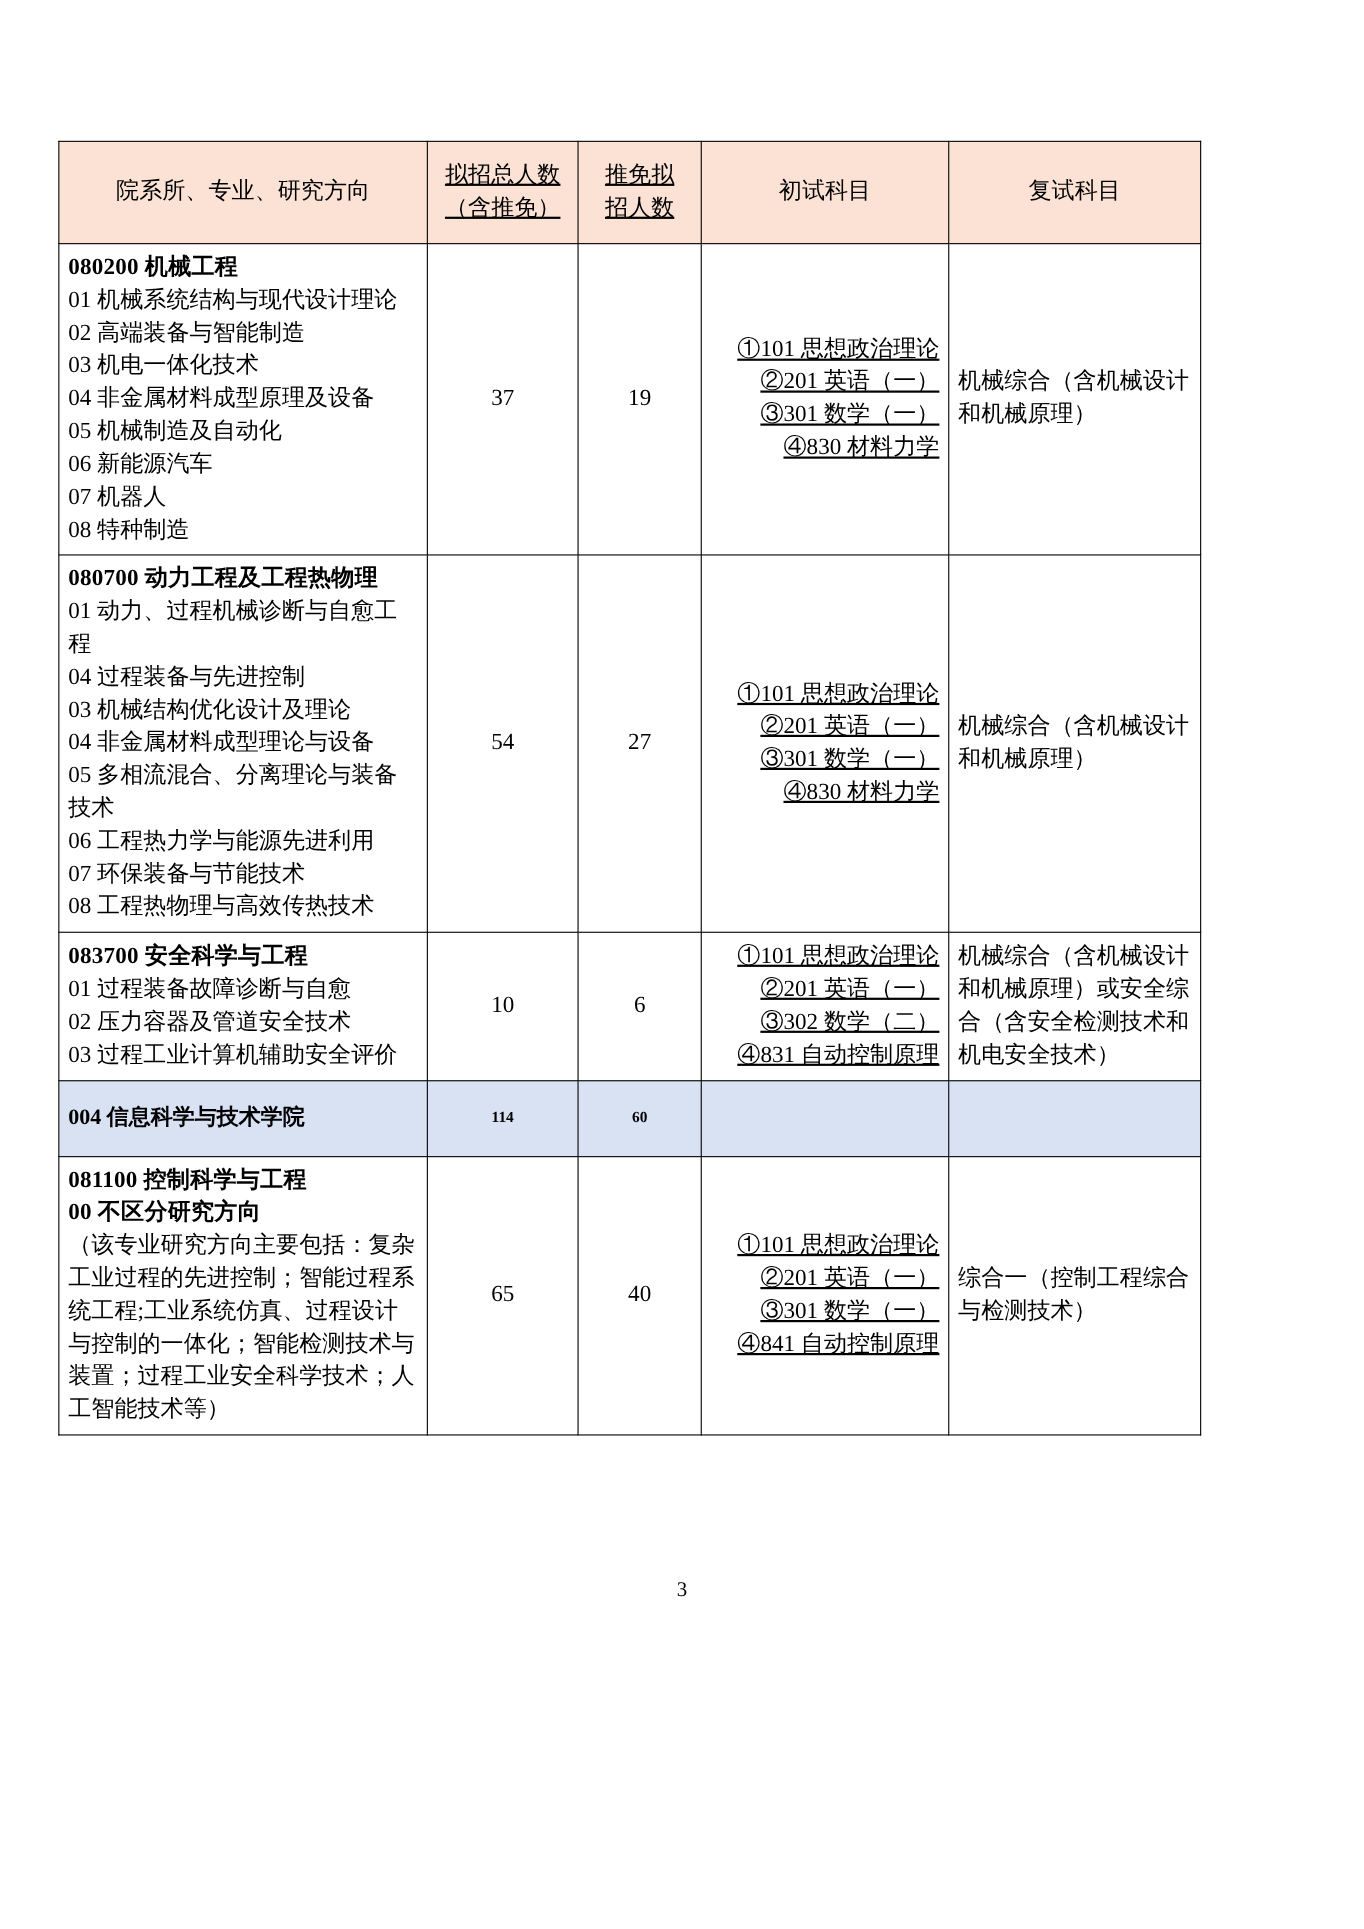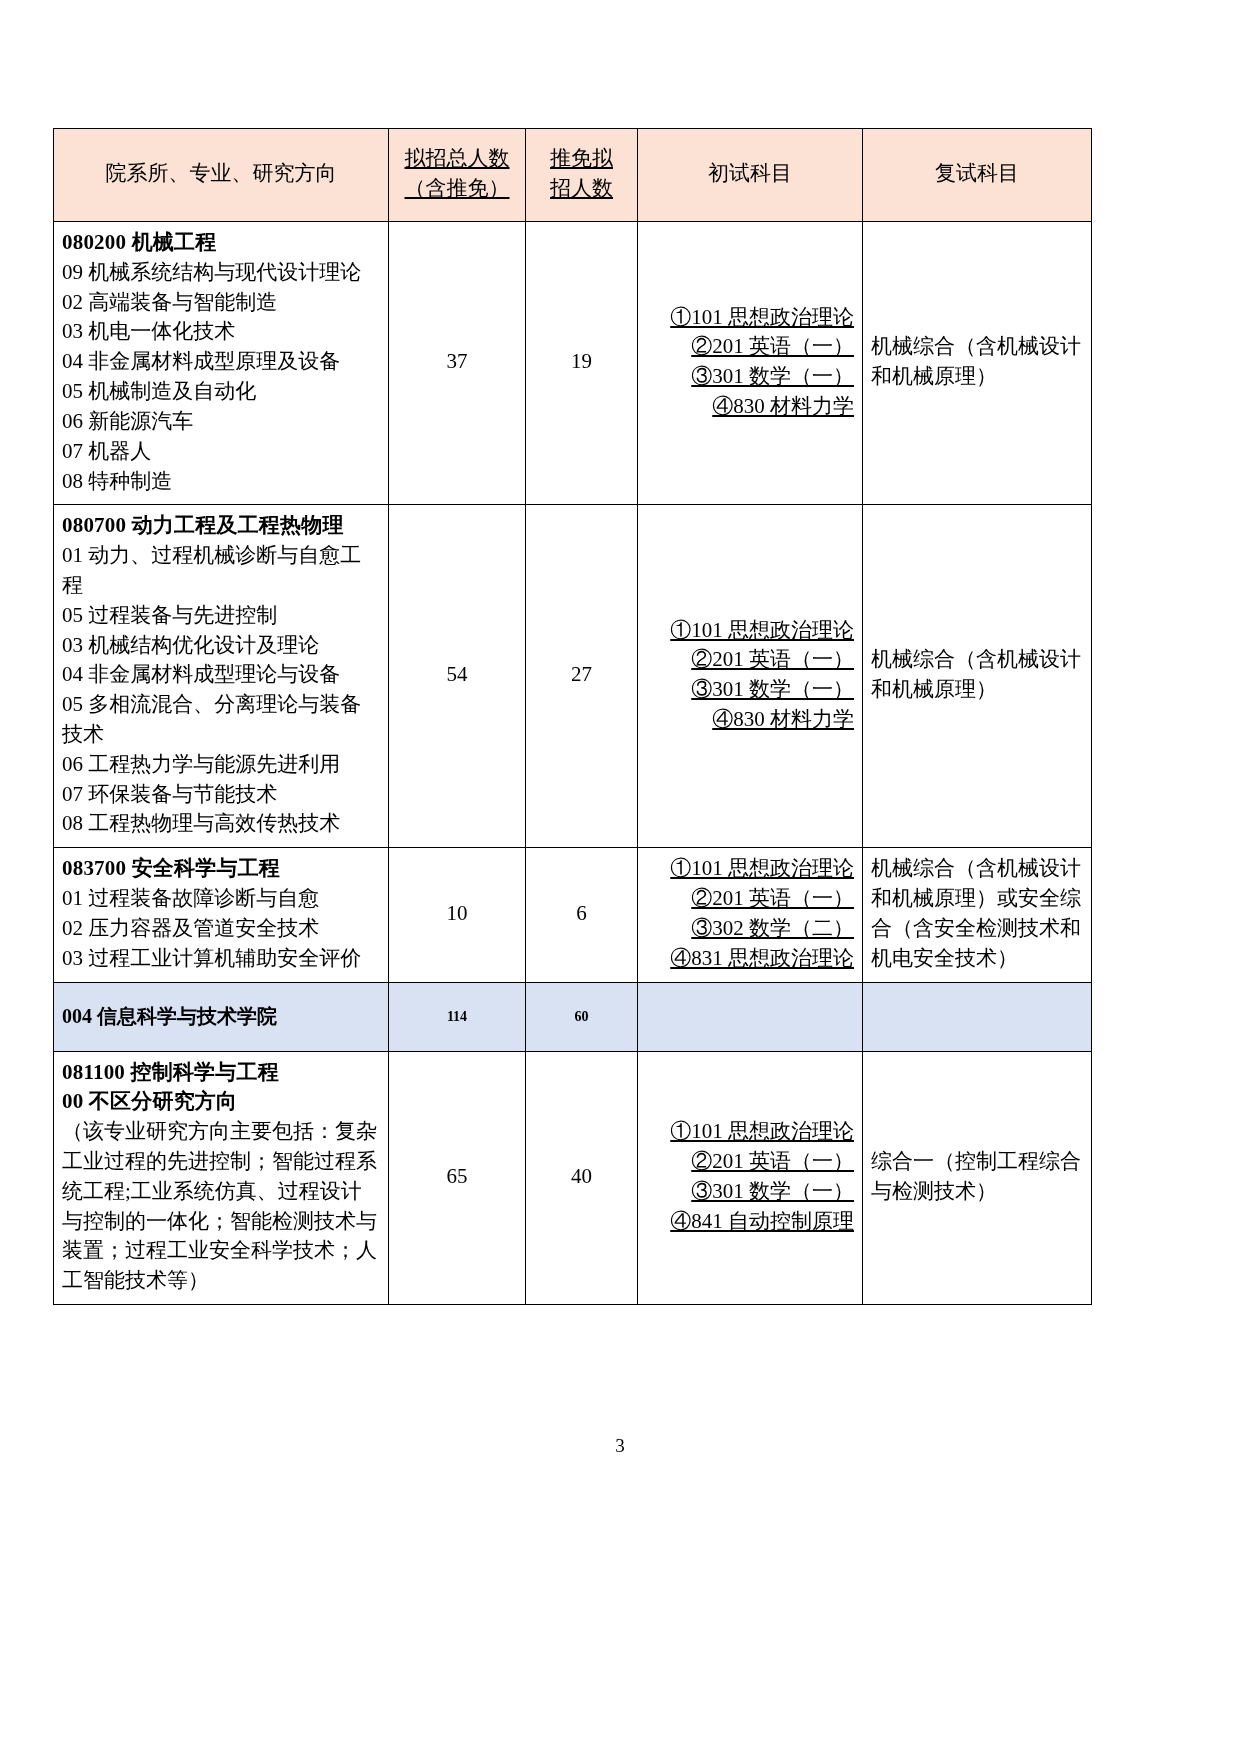--- a/index.html
+++ b/index.html
@@ -170,21 +170,21 @@
           </td>
           <td>初试科目</td>
           <td>复试科目</td>
         </tr>
       </thead>
       <tbody>
 
         <tr>
           <td class="dirs">
             <span class="dir-line prog-title">080200 机械工程</span>
-            <span class="dir-line">09 机械系统结构与现代设计理论</span>
+            <span class="dir-line">01 机械系统结构与现代设计理论</span>
             <span class="dir-line">02 高端装备与智能制造</span>
             <span class="dir-line">03 机电一体化技术</span>
             <span class="dir-line">04 非金属材料成型原理及设备</span>
             <span class="dir-line">05 机械制造及自动化</span>
             <span class="dir-line">06 新能源汽车</span>
             <span class="dir-line">07 机器人</span>
             <span class="dir-line">08 特种制造</span>
           </td>
           <td class="num">37</td>
           <td class="num">19</td>
@@ -194,21 +194,21 @@
             <span class="subj-line">③301 数学（一）</span>
             <span class="subj-line">④830 材料力学</span>
           </td>
           <td class="retest">机械综合（含机械设计和机械原理）</td>
         </tr>
 
         <tr>
           <td class="dirs">
             <span class="dir-line prog-title">080700 动力工程及工程热物理</span>
             <span class="dir-line">01 动力、过程机械诊断与自愈工程</span>
-            <span class="dir-line">05 过程装备与先进控制</span>
+            <span class="dir-line">04 过程装备与先进控制</span>
             <span class="dir-line">03 机械结构优化设计及理论</span>
             <span class="dir-line">04 非金属材料成型理论与设备</span>
             <span class="dir-line">05 多相流混合、分离理论与装备技术</span>
             <span class="dir-line">06 工程热力学与能源先进利用</span>
             <span class="dir-line">07 环保装备与节能技术</span>
             <span class="dir-line">08 工程热物理与高效传热技术</span>
           </td>
           <td class="num">54</td>
           <td class="num">27</td>
           <td class="subjects">
@@ -226,21 +226,21 @@
             <span class="dir-line">01 过程装备故障诊断与自愈</span>
             <span class="dir-line">02 压力容器及管道安全技术</span>
             <span class="dir-line">03 过程工业计算机辅助安全评价</span>
           </td>
           <td class="num">10</td>
           <td class="num">6</td>
           <td class="subjects">
             <span class="subj-line">①101 思想政治理论</span>
             <span class="subj-line">②201 英语（一）</span>
             <span class="subj-line">③302 数学（二）</span>
-            <span class="subj-line">④831 思想政治理论</span>
+            <span class="subj-line">④831 自动控制原理</span>
           </td>
           <td class="retest topal">机械综合（含机械设计和机械原理）或安全综合（含安全检测技术和机电安全技术）</td>
         </tr>
 
         <tr class="college">
           <td class="dirs">004 信息科学与技术学院</td>
           <td class="num">114</td>
           <td class="num">60</td>
           <td class="subjects"></td>
           <td class="retest"></td>

